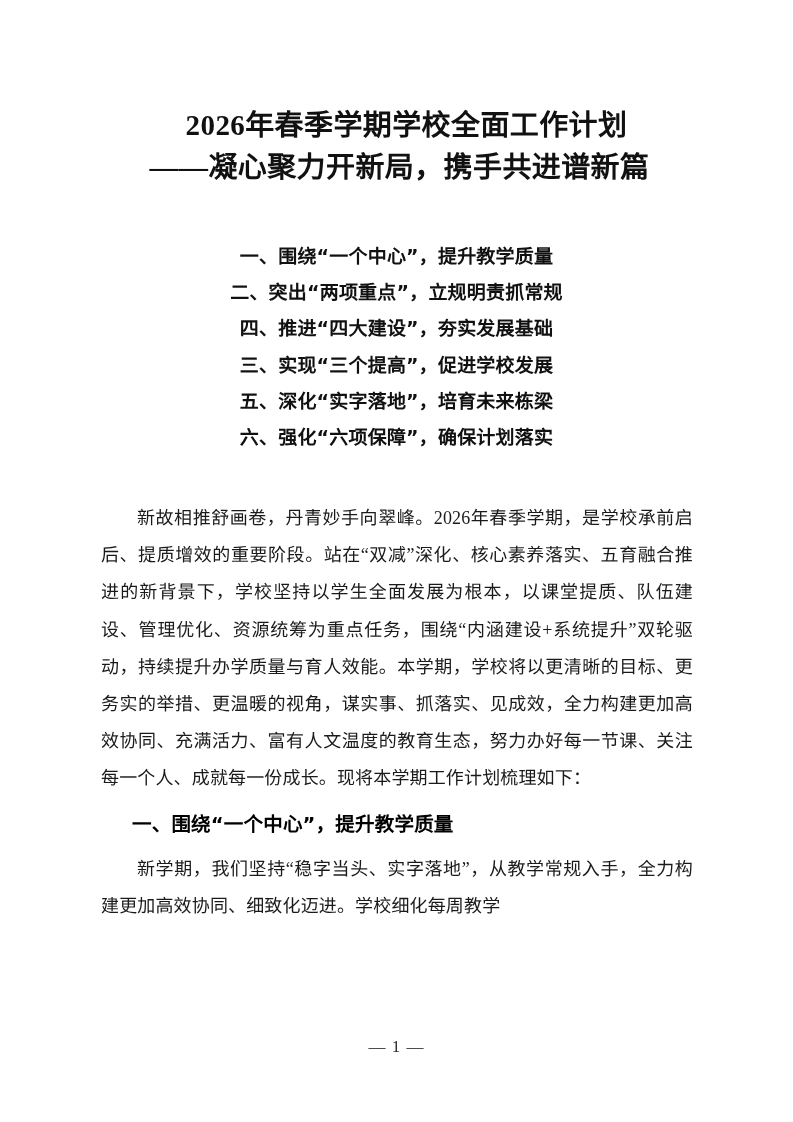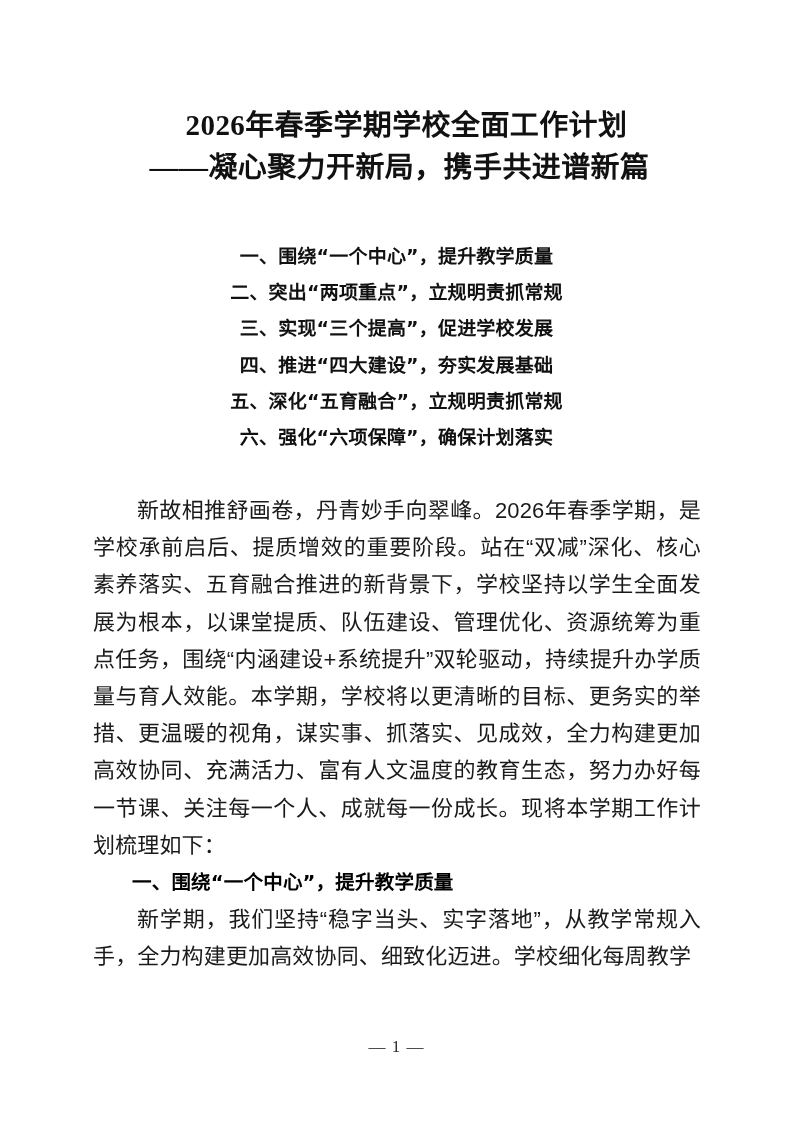--- a/index.html
+++ b/index.html
@@ -68,28 +68,28 @@
 
   
   .body-area {
     position: absolute;
     left: 93px;
     top: 492px;
     width: 608px;
   }
 
   .para {
-    font-family: Liberation Sans, sans-serif;
-    font-size: 22px;
+    font-family: Liberation Serif, serif;
+    font-size: 18px;
     line-height: 37.2px;
     text-align: justify;
     text-justify: inter-ideograph;
     text-indent: 2em;
     letter-spacing: 0.15px;
-    margin: 0;
+    margin: 8px;
     color: #1a1a1a;
   }
 
   .heading-1 {
     font-family: "DejaVu Sans", "Liberation Sans", sans-serif;
     font-weight: bold;
     font-size: 19.5px;
     line-height: 37.2px;
     text-indent: 2em;
     letter-spacing: 0.2px;
@@ -130,23 +130,23 @@
 <div class="page">
 
   <div class="doc-title">
     <span class="title-line title-line-1">2026年春季学期学校全面工作计划</span>
     <span class="title-line title-line-2">——凝心聚力开新局，携手共进谱新篇</span>
   </div>
 
   <div class="outline">
     <span class="outline-item">一、围绕“一个中心”，提升教学质量</span>
     <span class="outline-item">二、突出“两项重点”，立规明责抓常规</span>
+    <span class="outline-item">四、推进“四大建设”，夯实发展基础</span>
     <span class="outline-item">三、实现“三个提高”，促进学校发展</span>
-    <span class="outline-item">四、推进“四大建设”，夯实发展基础</span>
-    <span class="outline-item">五、深化“五育融合”，立规明责抓常规</span>
+    <span class="outline-item">五、深化“实字落地”，培育未来栋梁</span>
     <span class="outline-item">六、强化“六项保障”，确保计划落实</span>
   </div>
 
   <div class="body-area">
     <p class="para">新故相推舒画卷，丹青妙手向翠峰。2026年春季学期，是学校承前启后、提质增效的重要阶段。站在“双减”深化、核心素养落实、五育融合推进的新背景下，学校坚持以学生全面发展为根本，以课堂提质、队伍建设、管理优化、资源统筹为重点任务，围绕“内涵建设+系统提升”双轮驱动，持续提升办学质量与育人效能。本学期，学校将以更清晰的目标、更务实的举措、更温暖的视角，谋实事、抓落实、见成效，全力构建更加高效协同、充满活力、富有人文温度的教育生态，努力办好每一节课、关注每一个人、成就每一份成长。现将本学期工作计划梳理如下：</p>
 
     <p class="heading-1">一、围绕“一个中心”，提升教学质量</p>
 
 
     <p class="para">新学期，我们坚持“稳字当头、实字落地”，从教学常规入手，全力构建更加高效协同、细致化迈进。学校细化每周教学</p>

